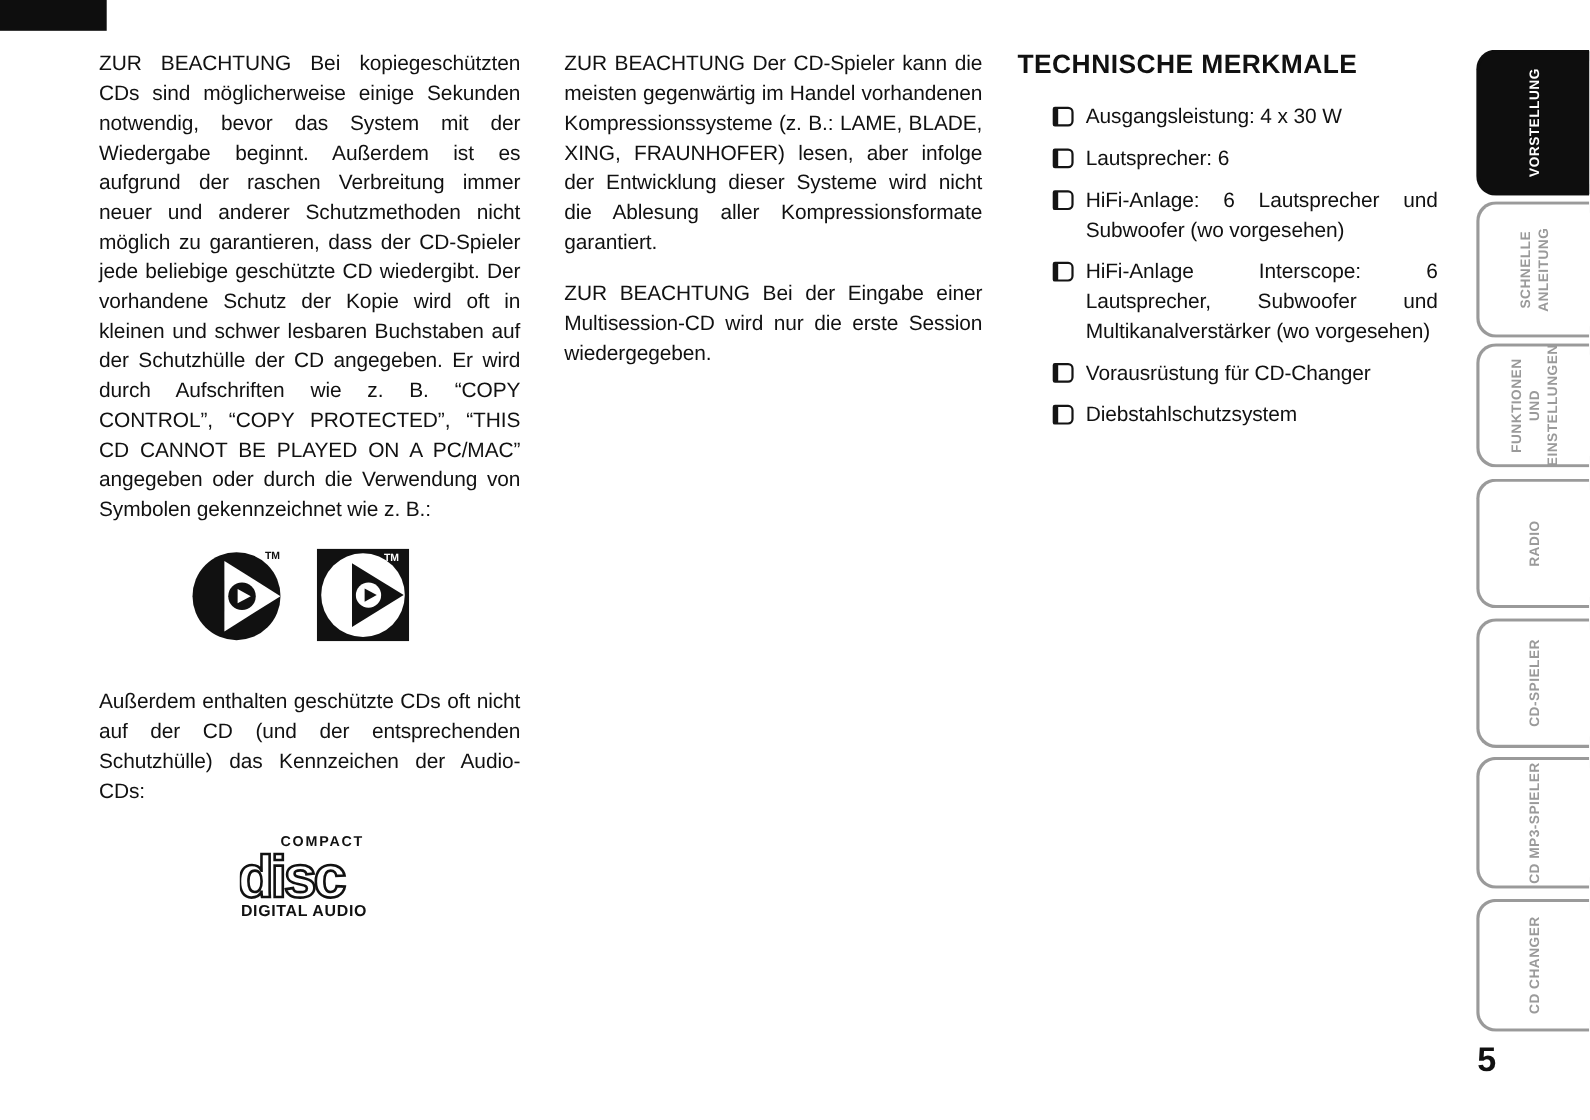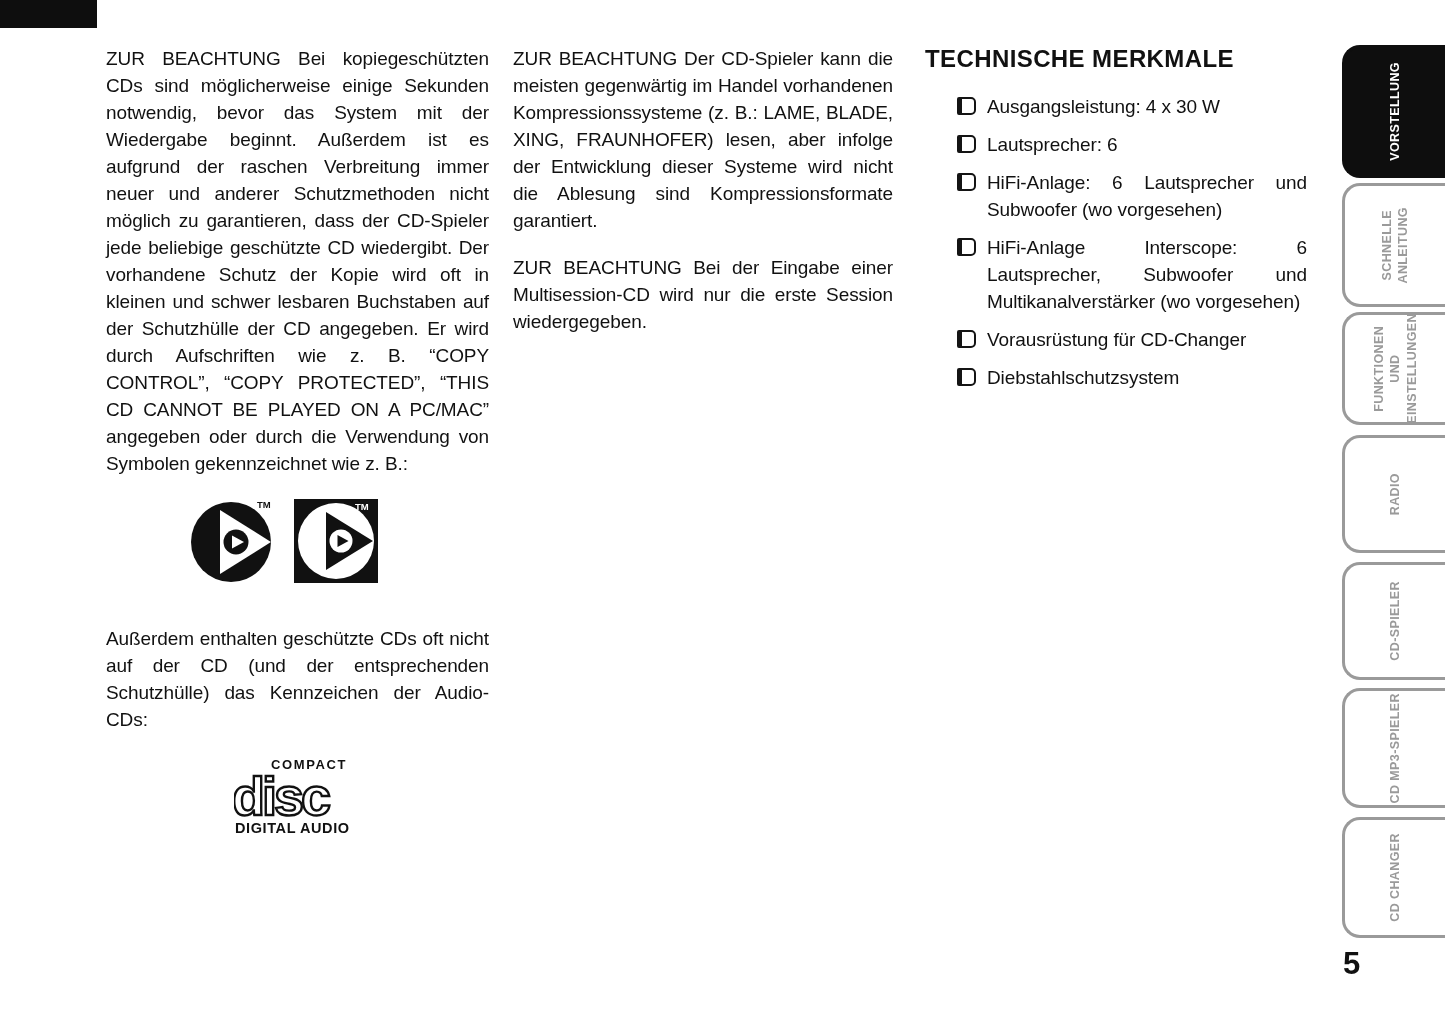--- a/index.html
+++ b/index.html
@@ -15,29 +15,29 @@
     position: absolute; left: 0; top: 0;
     width: 97px; height: 28px;
     background: #0e0e0e;
   }
   .col {
     position: absolute; top: 45px;
     text-align: justify;
     font-size: 19px; line-height: 27px;
     letter-spacing: -0.1px;
   }
-  #col1 { left: 106px; width: 383px; }
+  #col1 { left: 90px; width: 383px; }
   #col2 { left: 513px; width: 380px; }
   #col3 { left: 925px; width: 382px; text-align: left; }
   .col p { margin: 0 0 20px 0; }
   .col p:last-child { margin-bottom: 16px; }
 
   
   .logo-row {
-    display: flex; gap: 15px;
+    display: flex; gap: 25px;
     margin: 12px 0 42px 84px;
   }
   
   .cd-logo { margin: 22px 0 16px 128px; }
 
   
   .section-title {
     font-size: 24px; font-weight: bold;
     letter-spacing: 0.4px;
     margin: 0 0 21px 0;
@@ -131,21 +131,21 @@
   <div class="cd-logo">
     <svg width="120" height="82" viewBox="0 0 120 82">
       <text x="37" y="14" font-size="13" font-weight="bold" letter-spacing="1.6" fill="#111">COMPACT</text>
       <text x="-2" y="60" font-size="54" font-weight="bold" letter-spacing="-3" fill="#ffffff" stroke="#111" stroke-width="2.4">disc</text>
       <text x="1" y="78" font-size="14.5" font-weight="bold" letter-spacing="0.6" fill="#111">DIGITAL AUDIO</text>
     </svg>
   </div>
 </div>
 
 <div class="col" id="col2">
-  <p>ZUR BEACHTUNG Der CD-Spieler kann die meisten gegenwärtig im Handel vorhandenen Kompressionssysteme (z. B.: LAME, BLADE, XING, FRAUNHOFER) lesen, aber infolge der Entwicklung dieser Systeme wird nicht die Ablesung sind Kompressionsformate garantiert.</p>
+  <p>ZUR BEACHTUNG Der CD-Spieler kann die meisten gegenwärtig im Handel vorhandenen Kompressionssysteme (z. B.: LAME, BLADE, XING, FRAUNHOFER) lesen, aber infolge der Entwicklung dieser Systeme wird nicht die Ablesung aller Kompressionsformate garantiert.</p>
   <p>ZUR BEACHTUNG Bei der Eingabe einer Multisession-CD wird nur die erste Session wiedergegeben.</p>
 </div>
 
 <div class="col" id="col3">
   <h1 class="section-title">TECHNISCHE MERKMALE</h1>
 
   <div class="feat-item">
     <span class="bullet"></span>
     <span class="feat-text">Ausgangsleistung: 4 x 30 W</span>
   </div>

